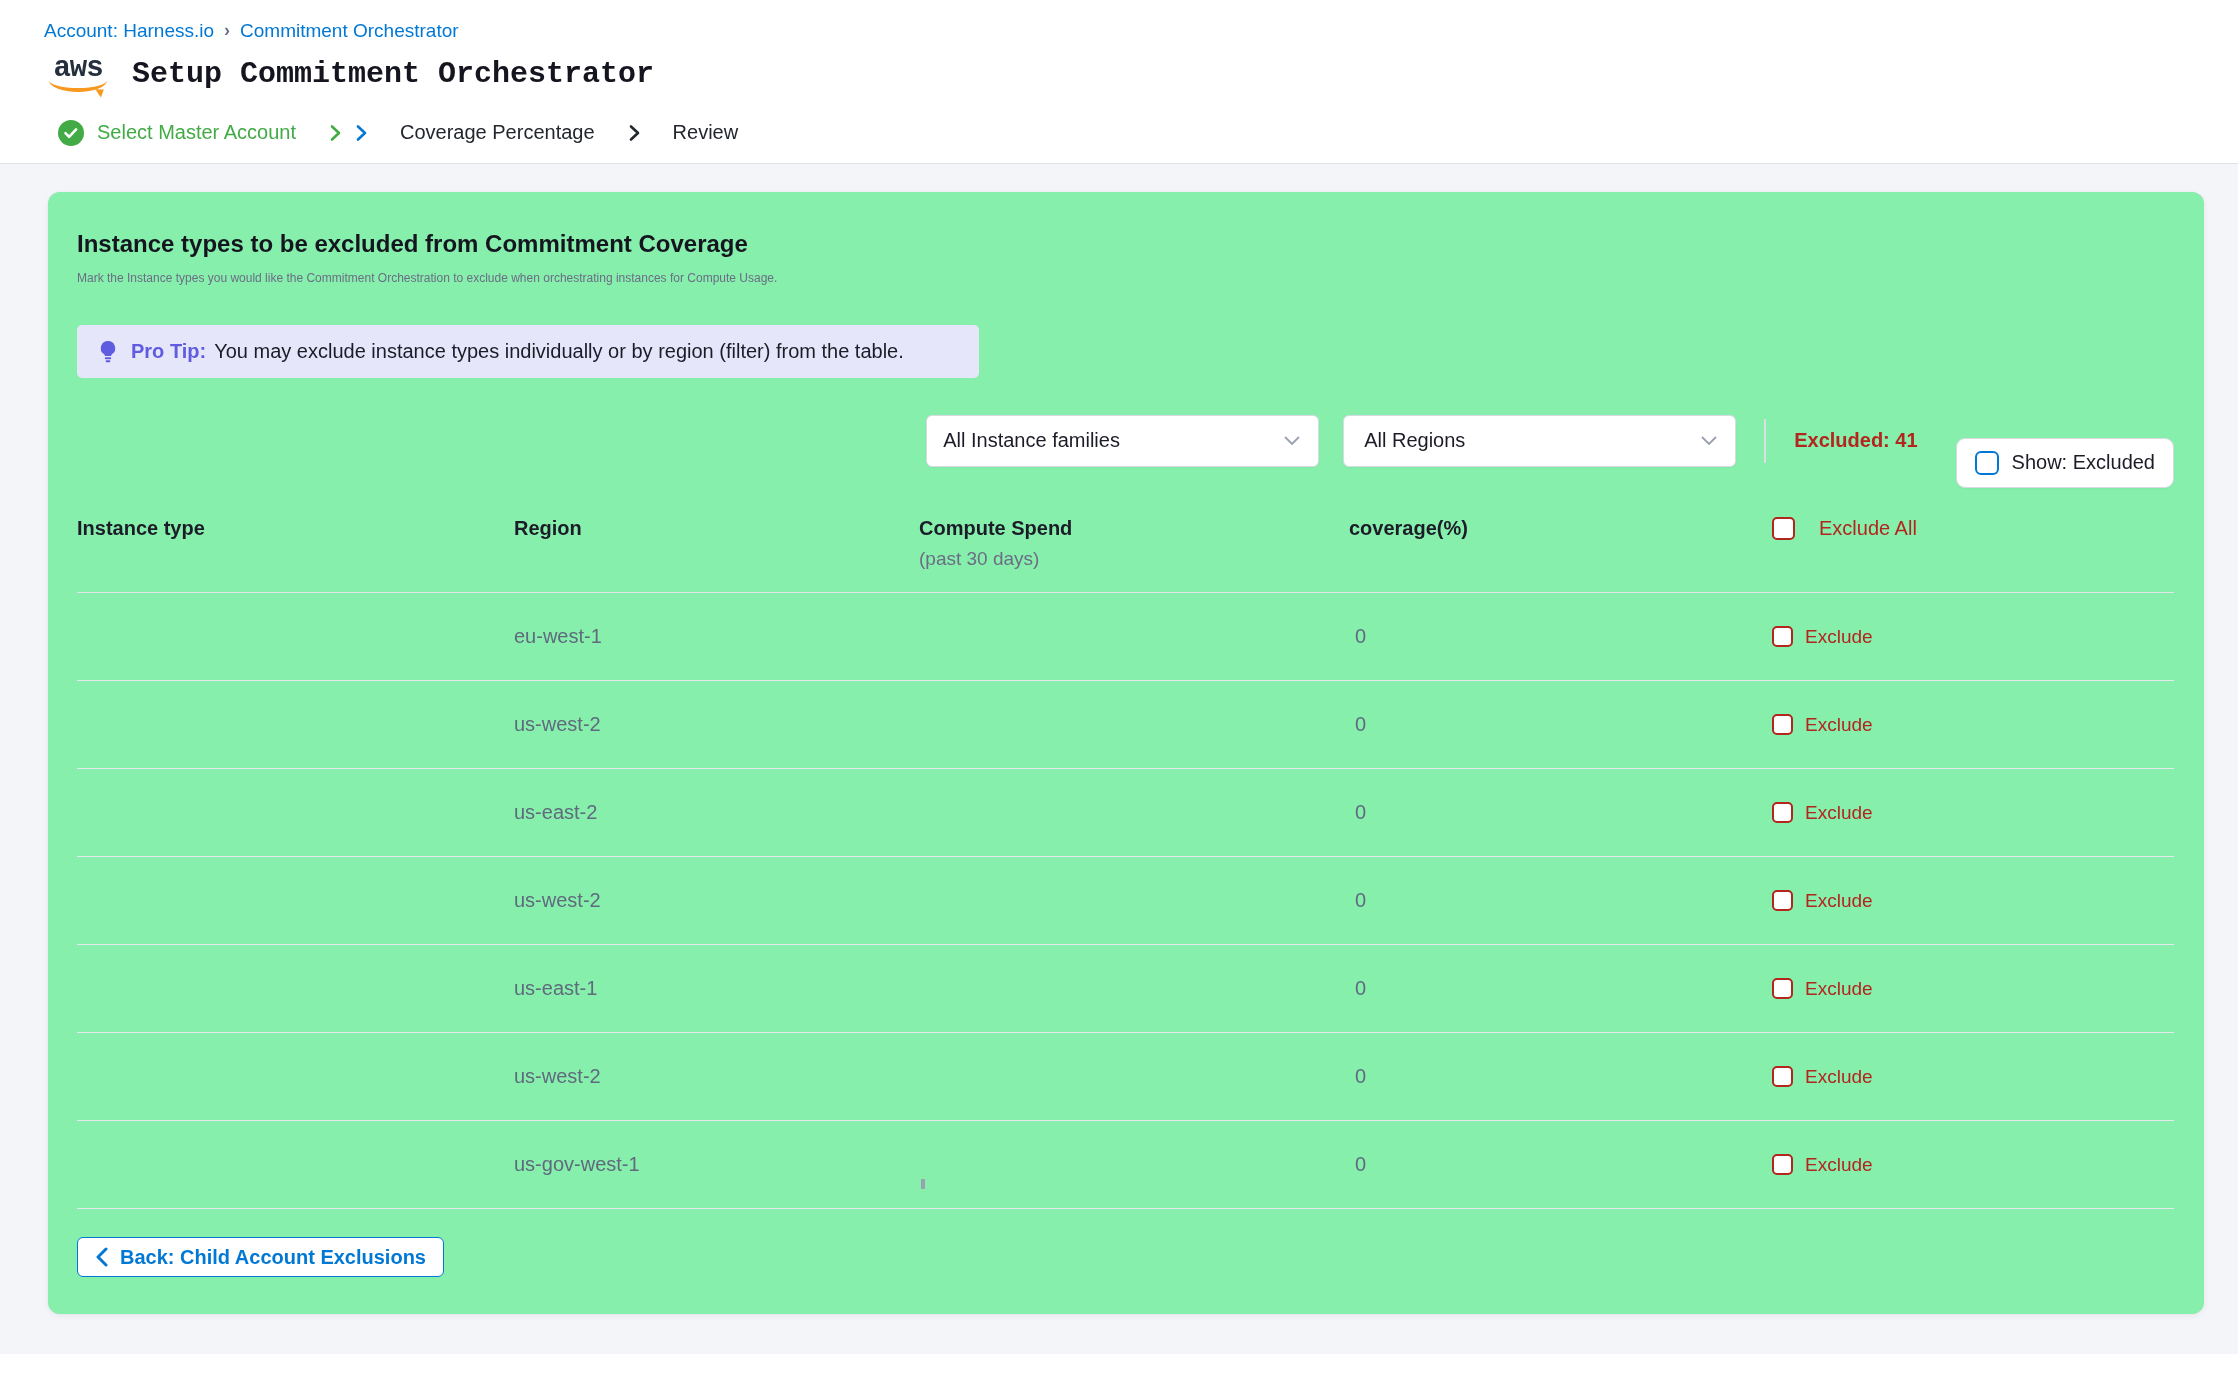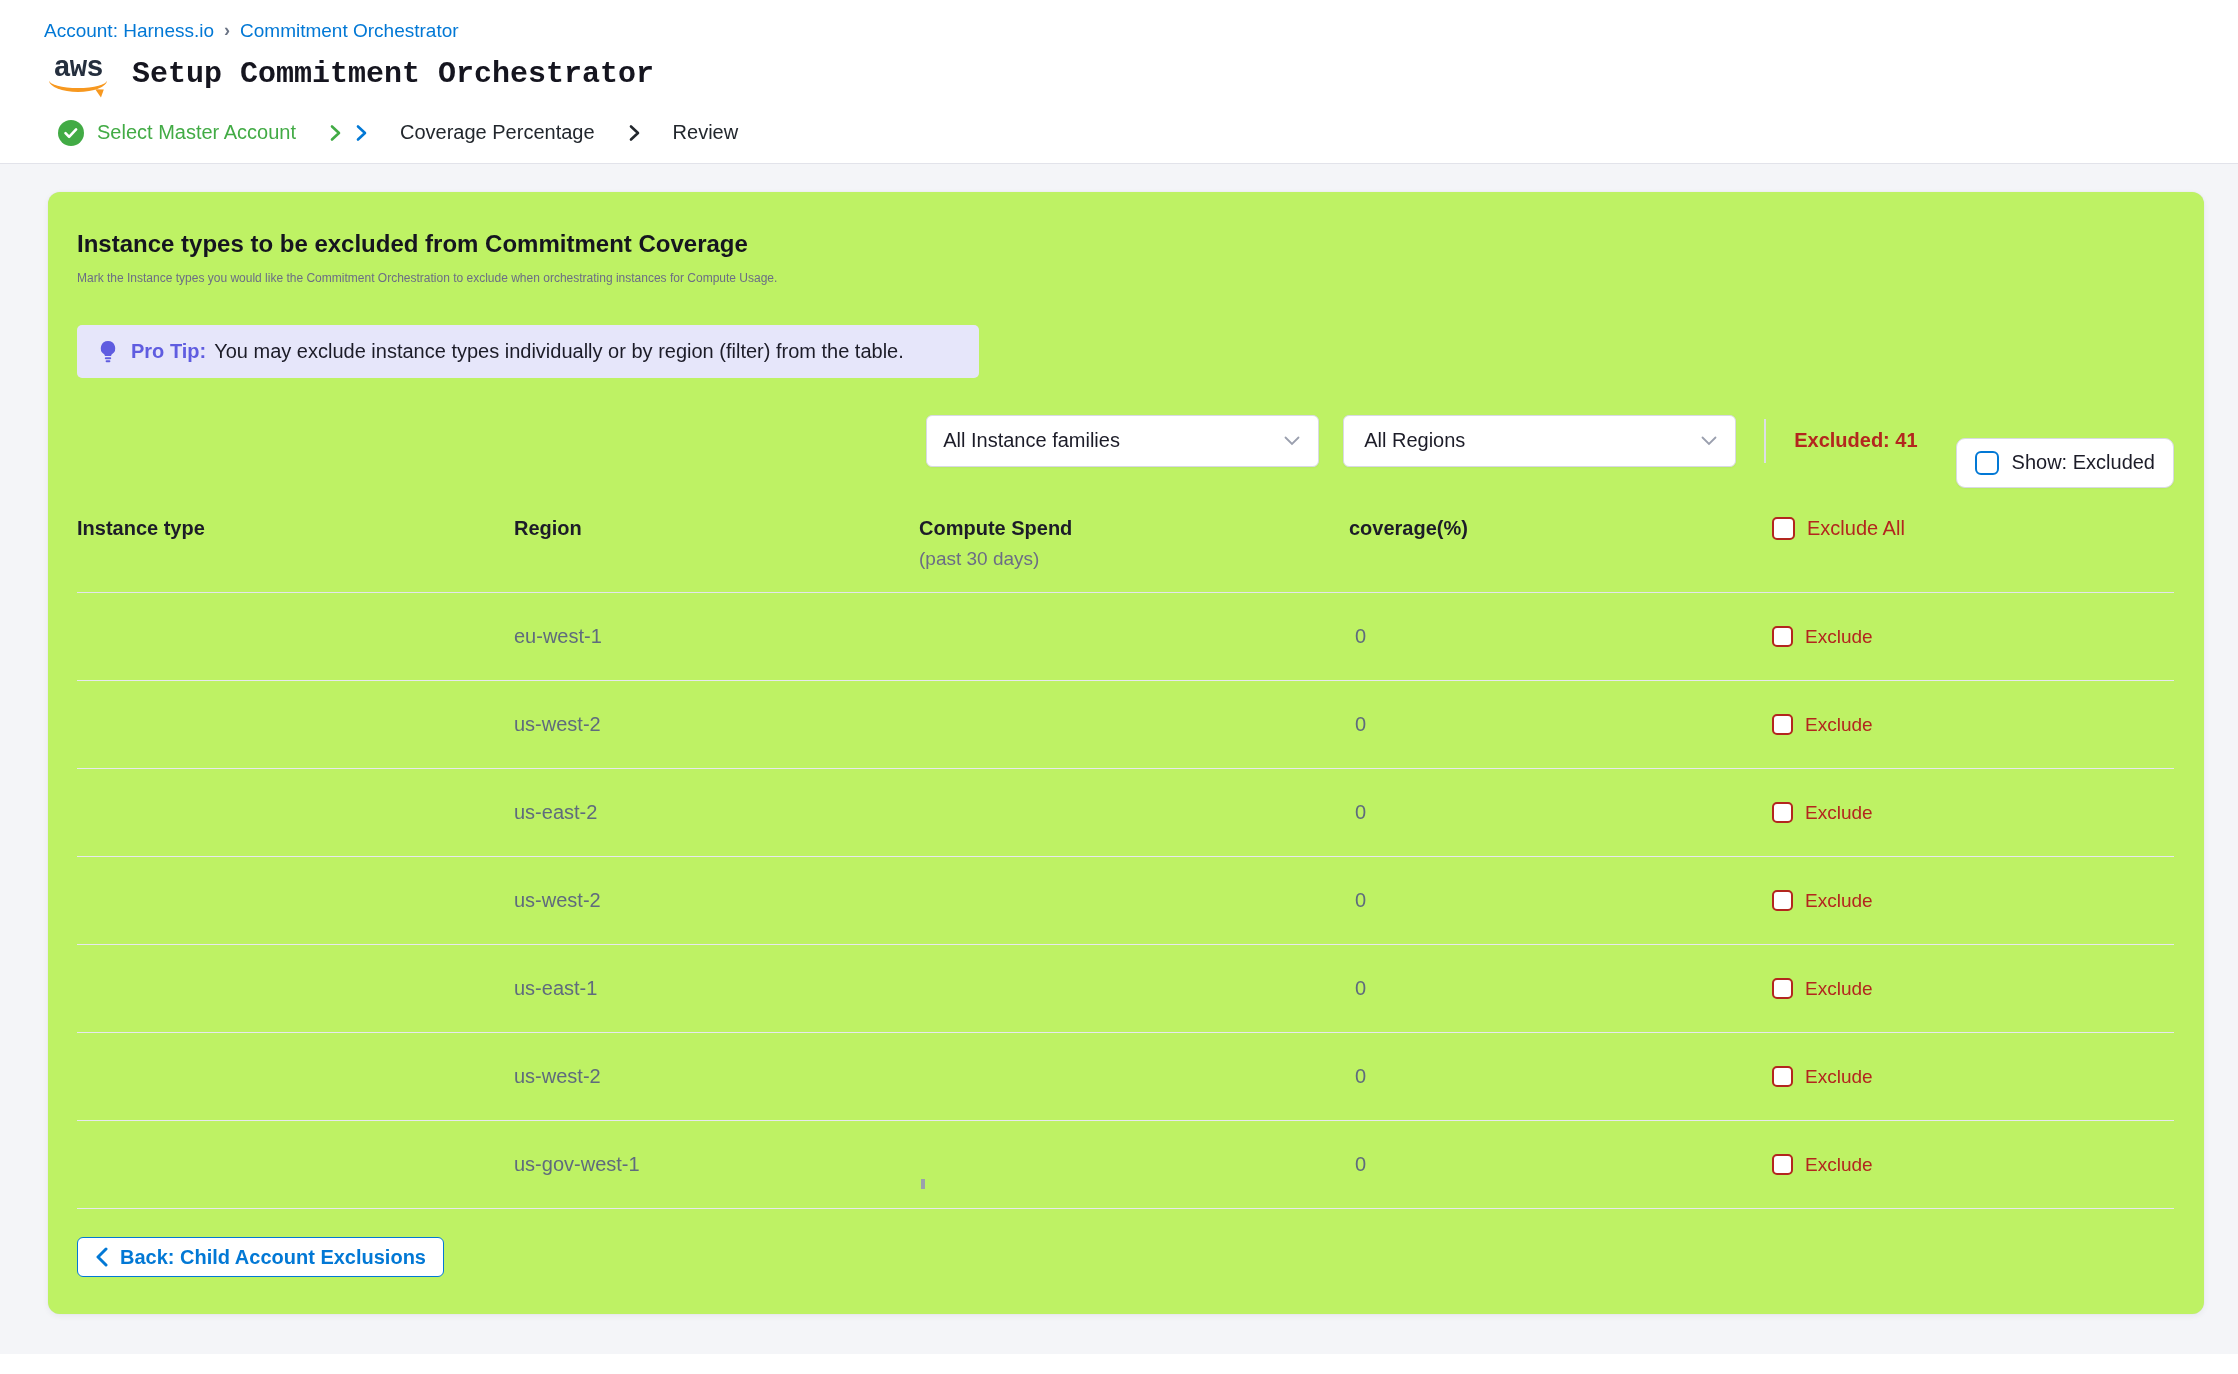--- a/index.html
+++ b/index.html
@@ -28,21 +28,21 @@
   .step .label { font-size:20px; font-weight:500; }
   .step.completed .label { color:#42ab45; }
   .step.active { padding:0 44px; box-shadow:inset 0 -4px 0 #0278d5; }
   .step.active .label { color:#0278d5; }
   .step.upcoming .label { color:#22272d; }
   .chev { display:flex; align-items:center; margin:0 2px; }
   .chev.green { color:#42ab45; } .chev.blue { color:#0278d5; } .chev.dark { color:#22272d; }
 
   
   .content { background:#f4f5f8; padding:28px 34px 40px 48px; height:1190px; }
-  .card { background:#bef264; border-radius:12px; width:2156px; min-height:1122px;
+  .card { background:#86efac; border-radius:12px; width:2156px; min-height:1122px;
     box-shadow:0 2px 6px rgba(40,41,61,.06), 0 0 1px rgba(40,41,61,.12);
     padding:38px 30px 33px 29px; }
 
   .card-heading { font-size:24px; font-weight:700; color:#15151f; }
   .card-subheading { font-size:12px; color:#6b6d85; margin-top:13px; }
 
   .protip { margin-top:40px; width:902px; height:53px; background:#e6e6fa; border-radius:5px;
     display:flex; align-items:center; padding:0 24px 0 20px; gap:8px; }
   .protip .bulb { display:flex; margin-right:4px; }
   .protip .pt-label { color:#5f5ce0; font-weight:700; font-size:20px; white-space:nowrap; }
@@ -64,21 +64,21 @@
   .cb.blue { width:24px; height:24px; border:2px solid #0278d5; }
   .cb.red  { width:21px; height:21px; border:2px solid #b3261e; border-radius:5px; }
   .cb.red.big { width:23px; height:23px; }
 
   
   .tbl { margin-top:50px; }
   .trow { display:grid; grid-template-columns:437px 405px 430px 423px 1fr; align-items:center; }
   .thead { align-items:start; padding:0 0 22px 0; border-bottom:1px solid #e4e5ec; }
   .th { font-size:20px; font-weight:700; color:#1c1c28; }
   .th-sub { font-size:19px; font-weight:400; color:#6b6d85; margin-top:8px; }
-  .exclude-all { display:flex; align-items:center; gap:12px; }
+  .exclude-all { display:flex; align-items:center; gap:24px; }
   .exclude-all .xa-label { color:#b3261e; font-size:20px; font-weight:500; }
 
   .drow { height:88px; border-bottom:1px solid #e7e8ef; }
   .redacted { background:#f8e7e6; border-radius:2px; }
   .red-instance { width:157px; height:52px; margin-left:6px; }
   .red-spend { width:83px; height:44px; position:relative; }
   .drow:last-child .red-spend:after { content:""; position:absolute; right:-6px; top:14px;
     width:4px; height:10px; background:#9aa0ad; }
   .cell-region, .cell-coverage { font-size:20px; color:#5f6b7d; }
   .cell-coverage { padding-left:6px; }

